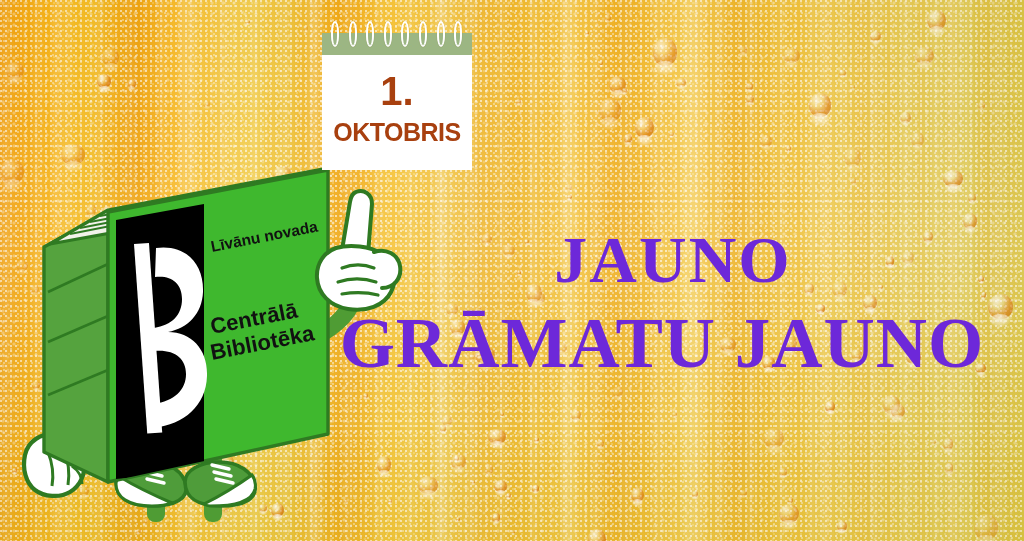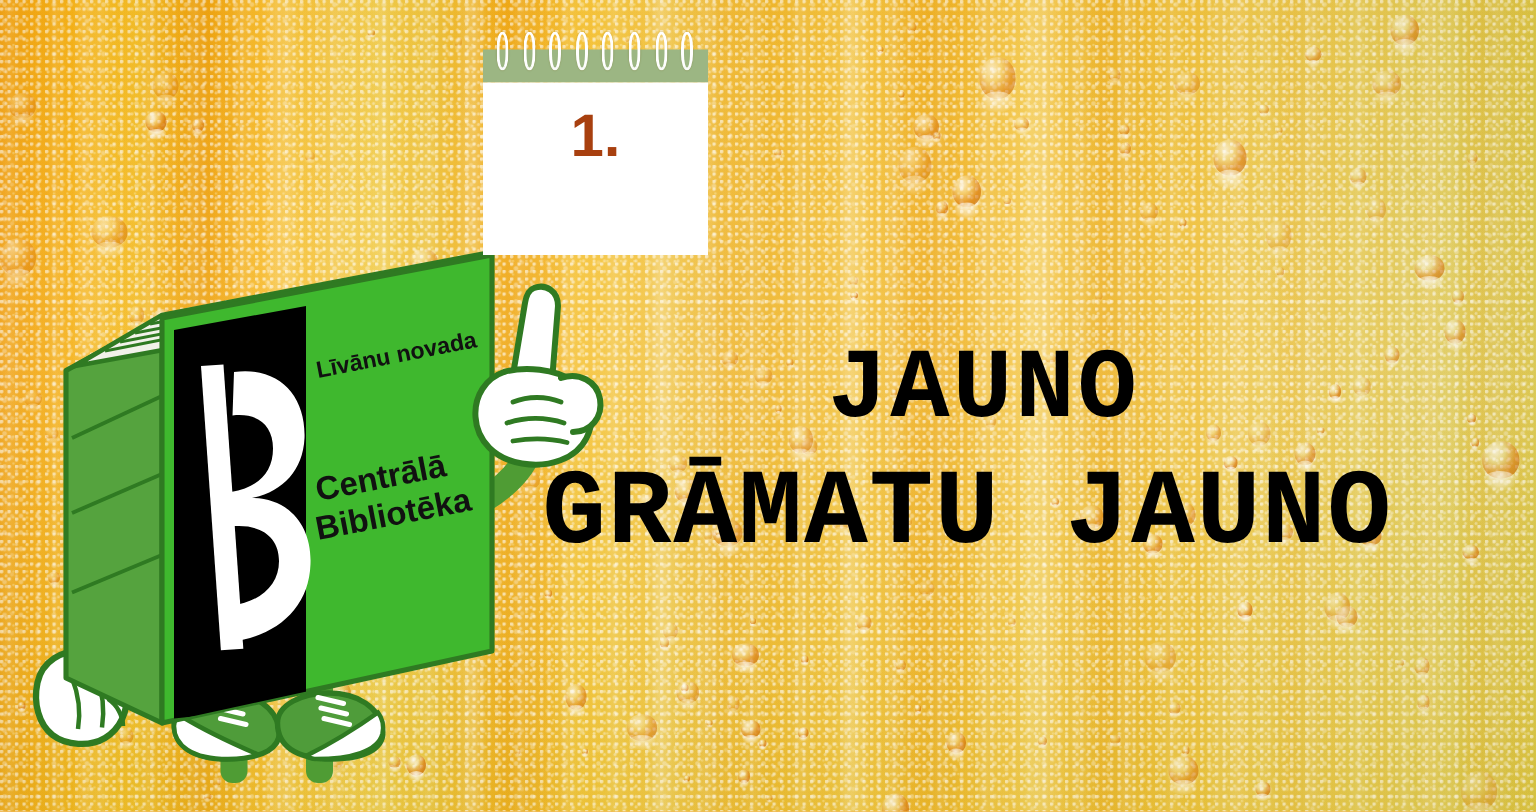--- a/index.html
+++ b/index.html
@@ -170,27 +170,27 @@
   #mascot svg { display:block; width:390px; height:370px; overflow:visible; }
   .bk-text {
     font-family:"Liberation Sans", sans-serif;
     font-weight:bold;
     fill:#111;
   }
 
   
   #headline {
     position:absolute;
-    left:283px; top:228px;
+    left:300px; top:228px;
     width:724px;
     z-index:7;
     text-align:center;
-    font-family:Liberation Mono, monospace;
+    font-family:Liberation Serif, serif;
     font-weight:bold;
-    color:#000000;
+    color:#6d28d9;
     line-height:0.98;
   }
   .hl-1 {
     font-size:66px;
     letter-spacing:2px;
     margin-left:22px;
   }
   .hl-2 {
     font-size:71px;
     letter-spacing:1px;
@@ -388,20 +388,21 @@
         <div class="ring" style="left: 26.6px; top: 0px;"></div>
         <div class="ring" style="left: 44.2px; top: 0px;"></div>
         <div class="ring" style="left: 61.8px; top: 0px;"></div>
         <div class="ring" style="left: 79.4px; top: 0px;"></div>
         <div class="ring" style="left: 97px; top: 0px;"></div>
         <div class="ring" style="left: 114.6px; top: 0px;"></div>
         <div class="ring" style="left: 132.2px; top: 0px;"></div>
       </div>
     <div class="cal-sheet">
       <div class="cal-day">1.</div>
+      <div class="cal-month">OKTOBRIS</div>
     </div>
   </div>
 
   <div id="mascot">
     <svg viewBox="0 0 390 370" xmlns="http://www.w3.org/2000/svg">
       <defs>
         <clipPath id="clipCover">
           <polygon points="100,60 320,18 320,282 100,330"></polygon>
         </clipPath>
       </defs>

